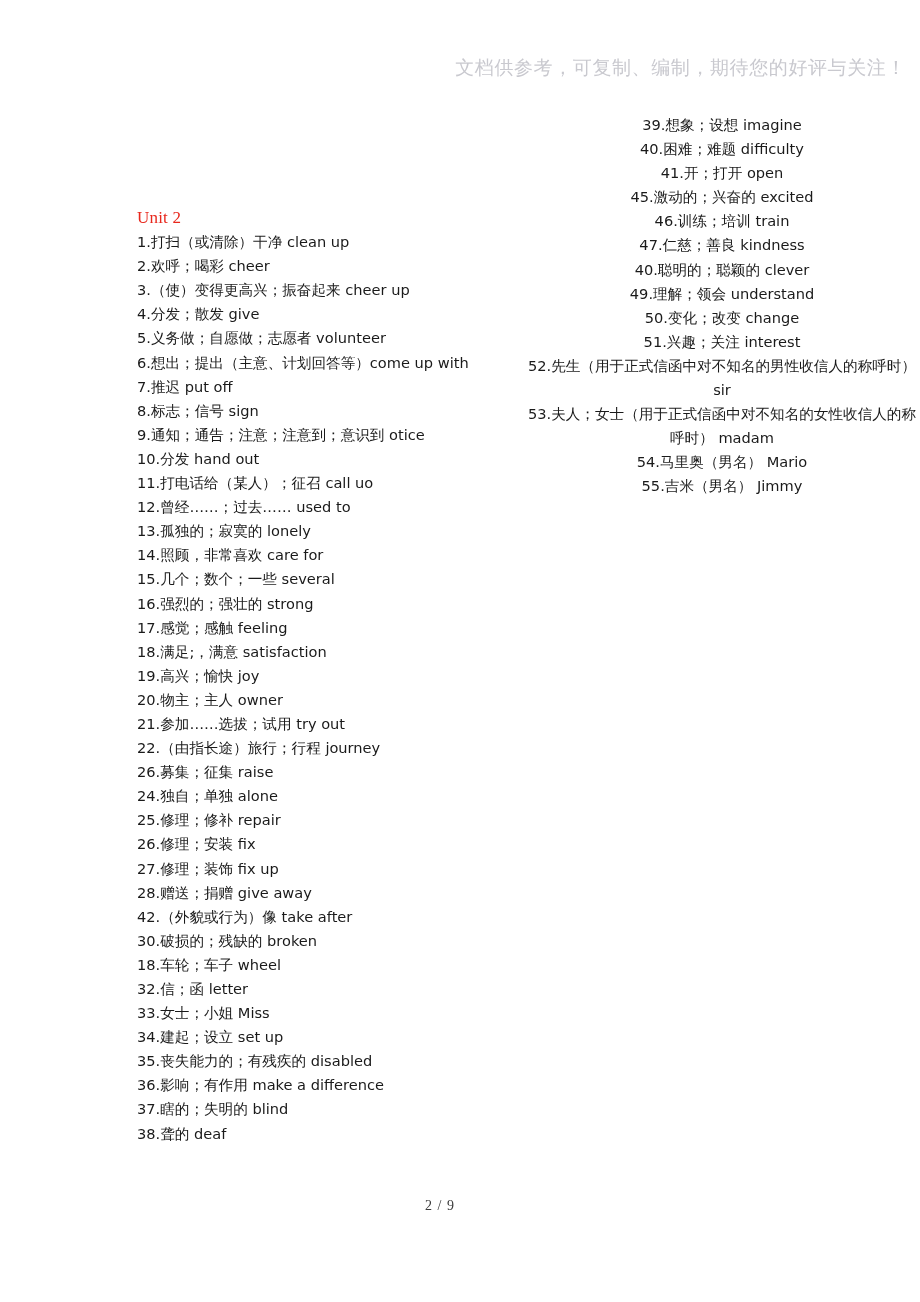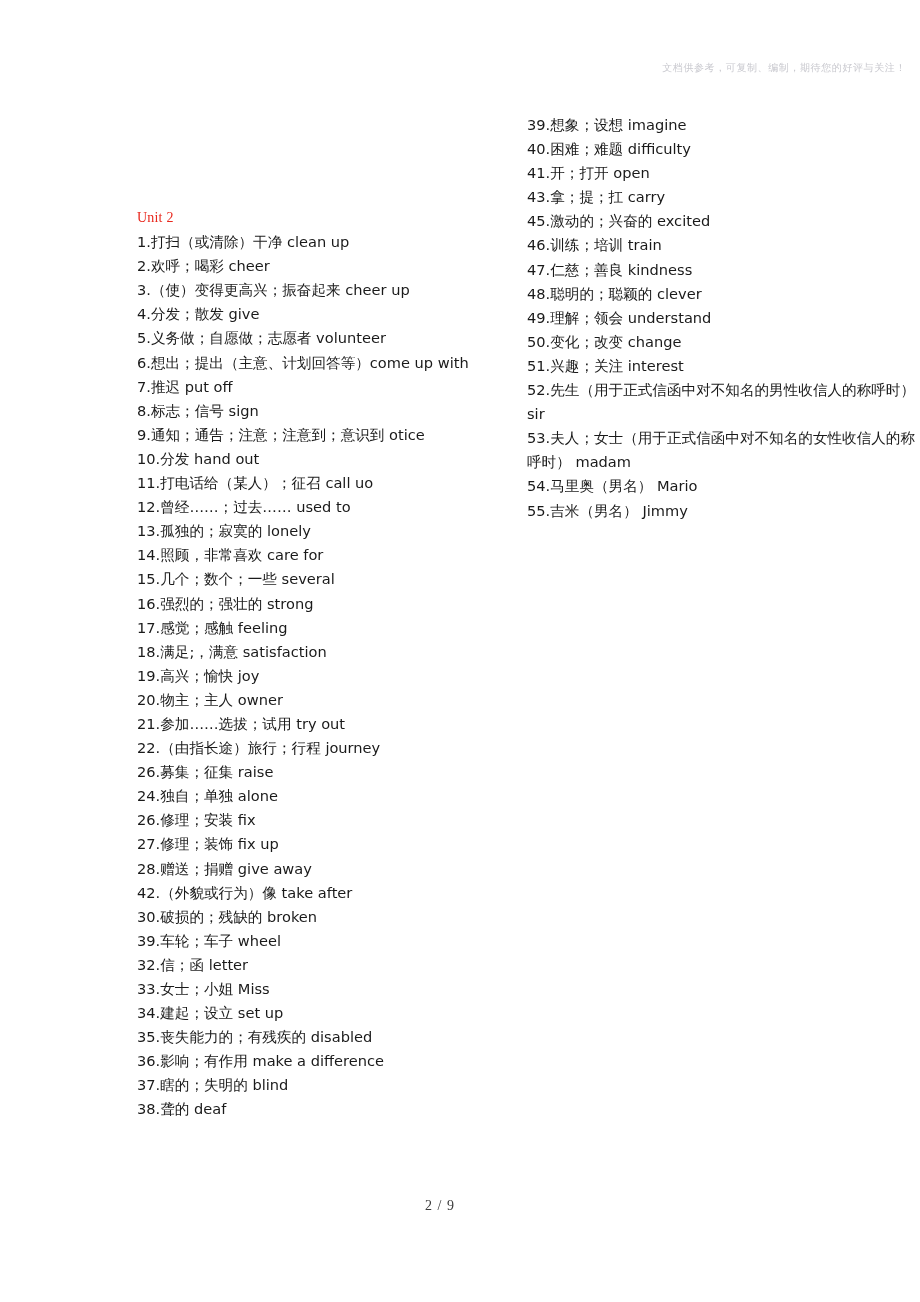--- a/index.html
+++ b/index.html
@@ -21,21 +21,21 @@
     left: 0; top: 0;
     width: 920px;
     height: 1302px;
   }
 
   
   .watermark {
     position: absolute;
     top: 58px;
     right: 14px;
-    font-size: 10px;
+    font-size: 19px;
     line-height: 20px;
     color: #c9c9cf;
     letter-spacing: 0.6px;
     white-space: nowrap;
     font-family: "Liberation Serif", "DejaVu Serif", serif;
   }
 
   
   .col {
     position: absolute;
@@ -44,25 +44,26 @@
   }
   .col-left {
     left: 137px;
     top: 206px;
     width: 365px;
   }
   .col-right {
     left: 527px;
     top: 113px;
     width: 390px;
+    text-align: center;
   }
 
   .unit-heading {
     color: #e8271c;
-    font-size: 14px;
+    font-size: 17px;
     line-height: 24.1px;
     margin: 0 0 0 0;
     font-weight: normal;
     letter-spacing: 0.2px;
   }
 
   .entry {
     margin: 0;
     padding: 0;
     text-indent: 0;
@@ -113,46 +114,46 @@
         <div class="entry cn">15.几个；数个；一些  several</div>
         <div class="entry cn">16.强烈的；强壮的  strong</div>
         <div class="entry cn">17.感觉；感触  feeling</div>
         <div class="entry cn">18.满足;，满意  satisfaction</div>
         <div class="entry cn">19.高兴；愉快  joy</div>
         <div class="entry cn">20.物主；主人  owner</div>
         <div class="entry cn">21.参加……选拔；试用  try out</div>
         <div class="entry cn">22.（由指长途）旅行；行程  journey</div>
         <div class="entry cn">26.募集；征集  raise</div>
         <div class="entry cn">24.独自；单独  alone</div>
+        <div class="entry cn">25.修理；修补  repair</div>
         <div class="entry cn">26.修理；安装  fix</div>
         <div class="entry cn">27.修理；装饰  fix up</div>
         <div class="entry cn">28.赠送；捐赠  give away</div>
         <div class="entry cn">42.（外貌或行为）像  take after</div>
         <div class="entry cn">30.破损的；残缺的  broken</div>
-        <div class="entry cn">39.车轮；车子  wheel</div>
+        <div class="entry cn">18.车轮；车子  wheel</div>
         <div class="entry cn">32.信；函  letter</div>
         <div class="entry cn">33.女士；小姐  Miss</div>
         <div class="entry cn">34.建起；设立  set up</div>
         <div class="entry cn">35.丧失能力的；有残疾的  disabled</div>
         <div class="entry cn">36.影响；有作用  make a difference</div>
         <div class="entry cn">37.瞎的；失明的  blind</div>
         <div class="entry cn">38.聋的  deaf</div>
       </div>
   </div>
 
   <div class="col col-right">
     <div id="right-list">
         <div class="entry cn">39.想象；设想  imagine</div>
         <div class="entry cn">40.困难；难题  difficulty</div>
         <div class="entry cn">41.开；打开  open</div>
-        <div class="entry cn">43.拿；提；扛  carry</div>
         <div class="entry cn">45.激动的；兴奋的  excited</div>
         <div class="entry cn">46.训练；培训  train</div>
         <div class="entry cn">47.仁慈；善良  kindness</div>
-        <div class="entry cn">48.聪明的；聪颖的  clever</div>
+        <div class="entry cn">40.聪明的；聪颖的  clever</div>
         <div class="entry cn">49.理解；领会  understand</div>
         <div class="entry cn">50.变化；改变  change</div>
         <div class="entry cn">51.兴趣；关注 interest</div>
         <div class="entry cn">52.先生（用于正式信函中对不知名的男性收信人的称呼时）  sir</div>
         <div class="entry cn">53.夫人；女士（用于正式信函中对不知名的女性收信人的称呼时）  madam</div>
         <div class="entry cn">54.马里奥（男名）  Mario</div>
         <div class="entry cn">55.吉米（男名）  Jimmy</div>
       </div>
   </div>
 

